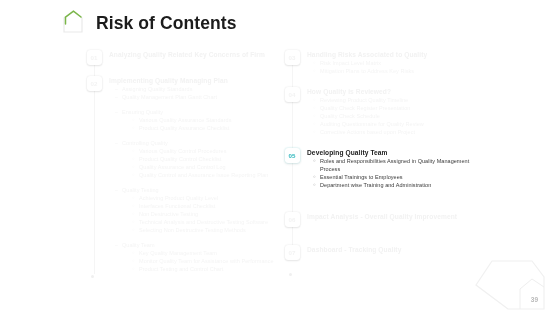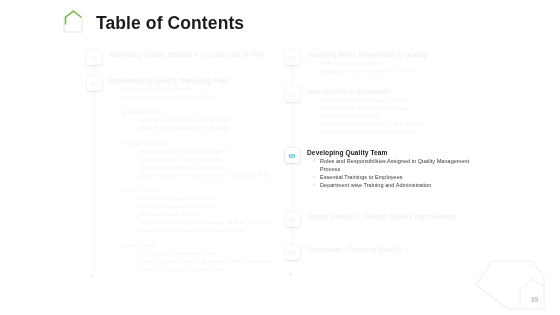--- a/index.html
+++ b/index.html
@@ -178,21 +178,21 @@
 
 <div class="slide">
 
   <div class="header">
     <span class="logo-mark">
       <svg width="26" height="30" viewBox="0 0 26 30">
         <path d="M4 10 L13 3 L22 10 L22 24 L4 24 Z" fill="none" stroke="#e9e9e9" stroke-width="1.2"></path>
         <path d="M5.5 16 L5.5 9.2 L13.5 3.2 L21 9" fill="none" stroke="#7ab648" stroke-width="1.5" stroke-linecap="round"></path>
       </svg>
     </span>
-    <span class="slide-title">Table of Contents</span>
+    <span class="slide-title">Risk of Contents</span>
   </div>
 
   <div class="col col-left">
     <div class="col-wrap">
       <div class="col-rail"></div>
 
       <div class="toc-item">
         <div class="rail">
           <div class="badge">01</div>
         </div>

